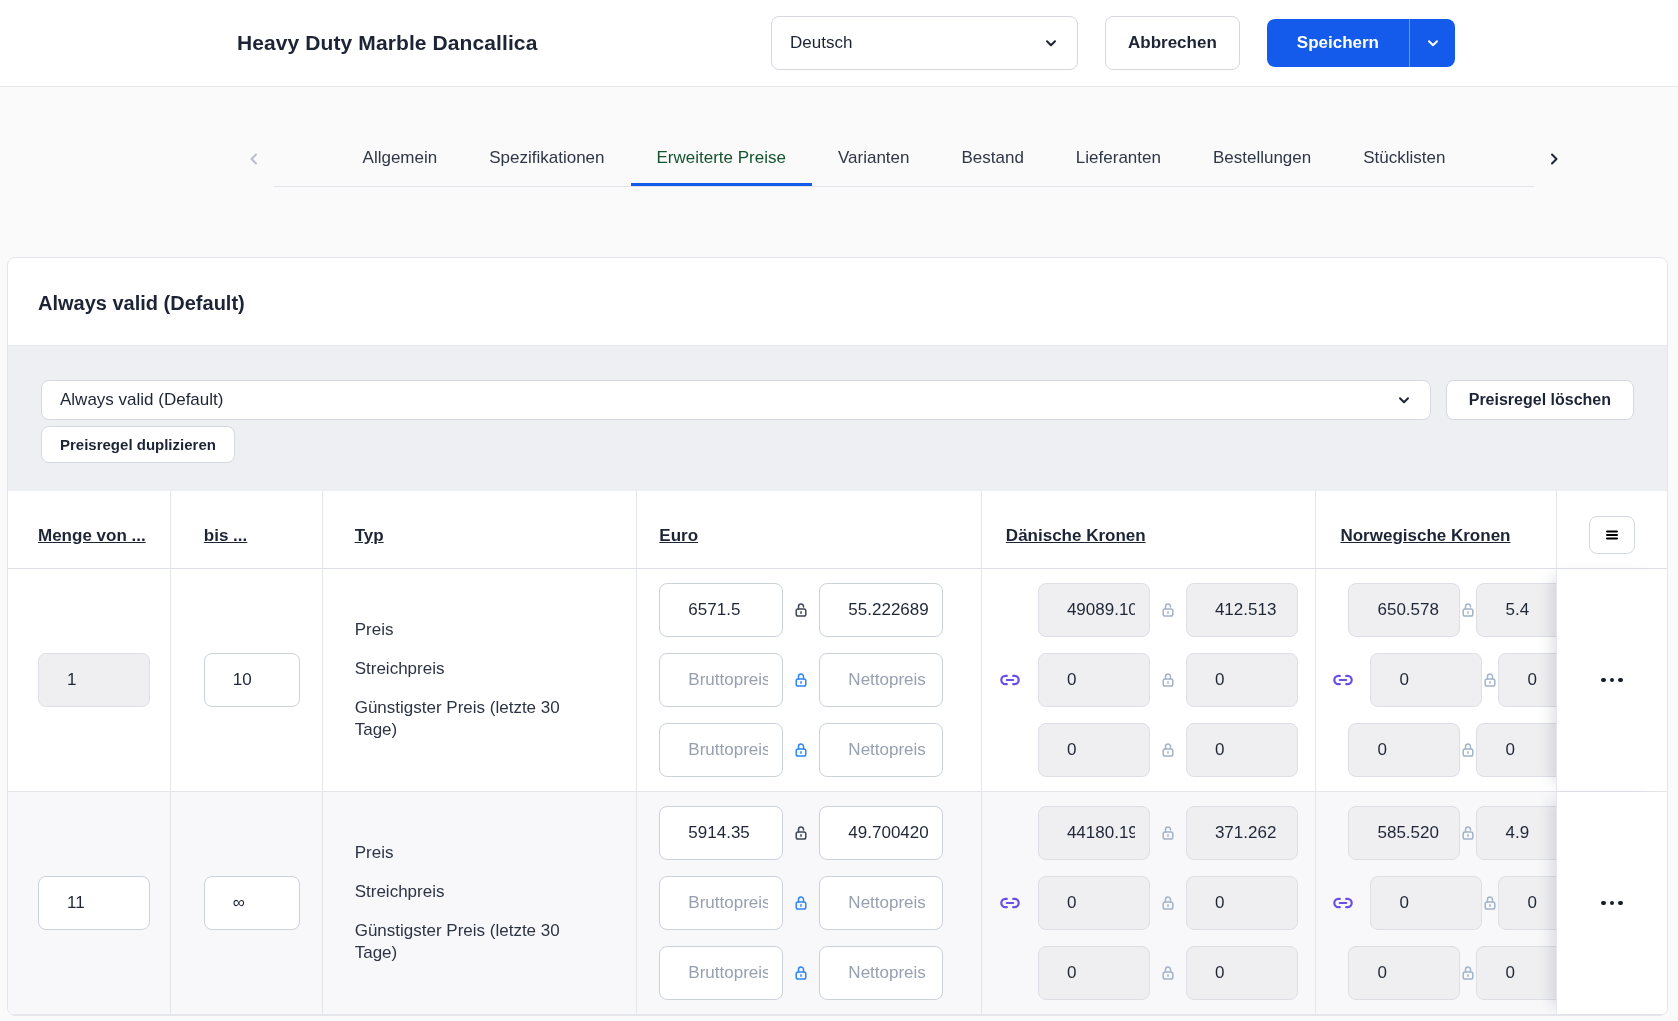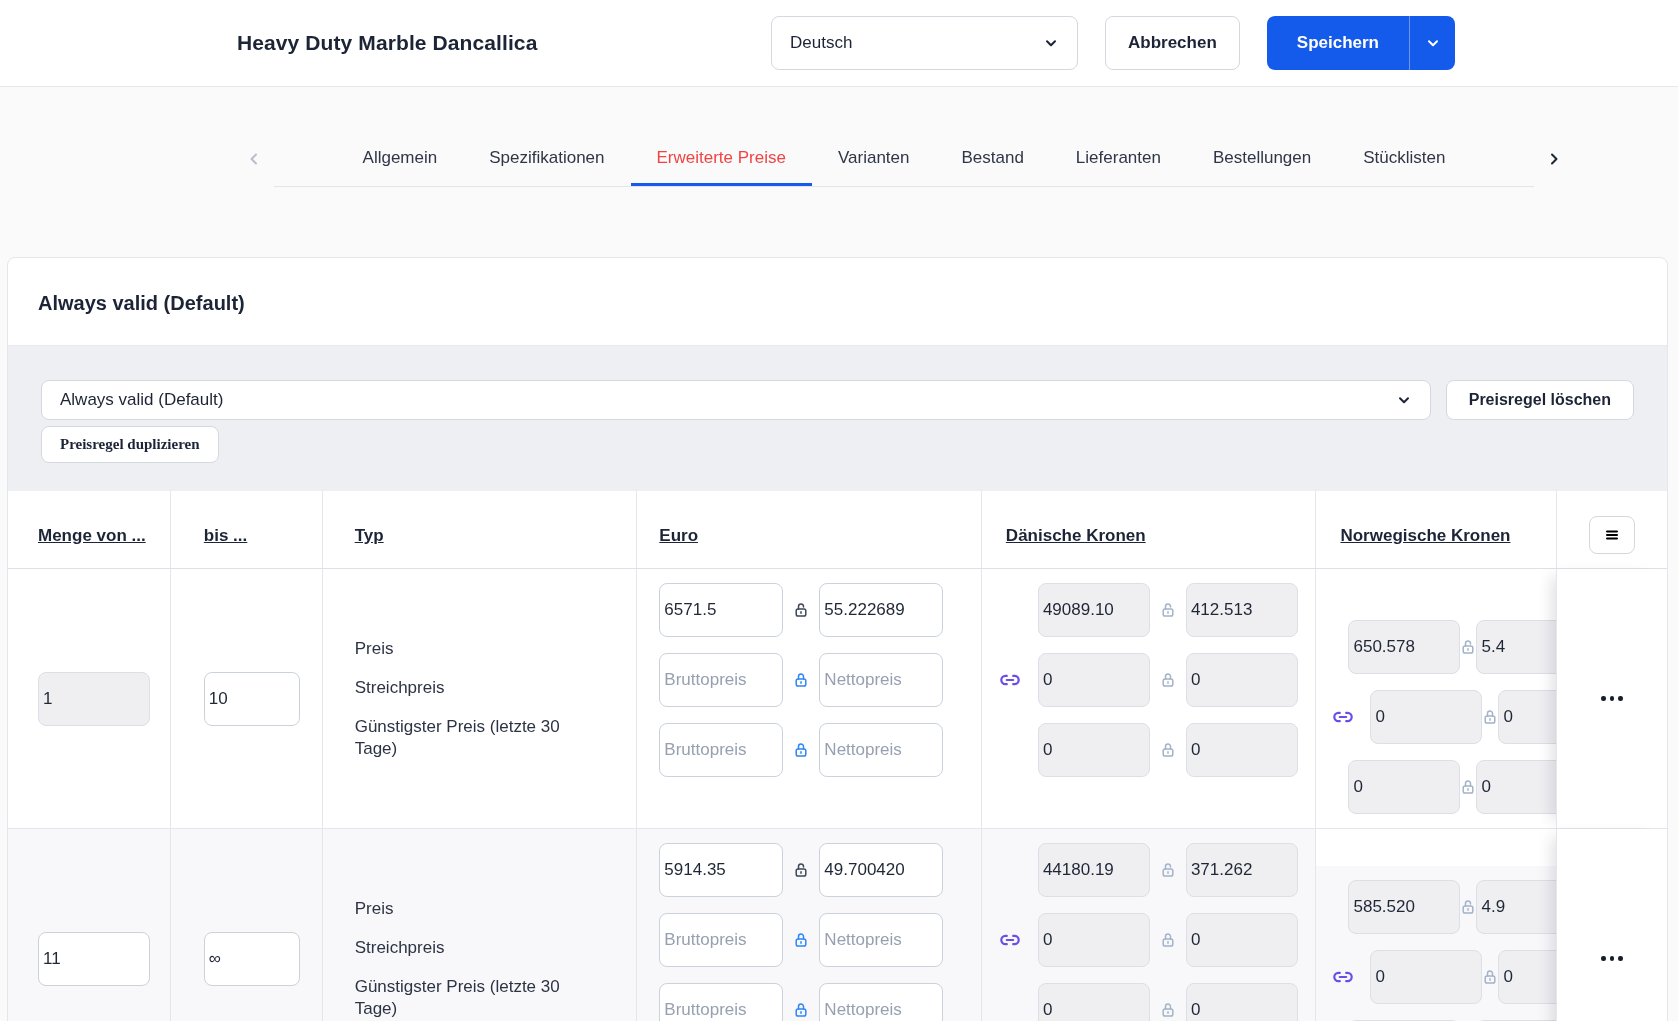--- a/index.html
+++ b/index.html
@@ -14,49 +14,49 @@
   svg{display:block}
 
   
   .topbar{height:87px;background:#fff;border-bottom:1px solid #e7e8ec;display:flex;align-items:center;padding:0 223px 0 237px;}
   .page-title{font-size:21px;font-weight:700;letter-spacing:.1px;}
   .topbar-right{margin-left:auto;display:flex;align-items:center;gap:27px;}
   .select{display:flex;align-items:center;justify-content:space-between;background:#fff;border:1px solid #d5d8de;border-radius:8px;cursor:pointer;}
   .select-lang{width:307px;height:54px;padding:0 18px;font-size:17px;}
   .btn{display:inline-flex;align-items:center;justify-content:center;font-weight:700;font-size:17px;border-radius:8px;cursor:pointer;border:1px solid transparent;background:none;color:var(--ink);}
   .btn-ghost{background:#fff;border-color:#d5d8de;height:54px;padding:0 22px;}
-  .split{display:flex;align-items:center;height:54px;border-radius:8px;overflow:hidden;}
+  .split{display:flex;align-items:center;height:48px;border-radius:8px;overflow:hidden;}
   .btn-primary{background:var(--primary);color:#fff;border:none;height:100%;}
   .split .main{padding:0 30px;border-radius:0;}
   .split .caret{width:46px;border-left:1px solid rgba(255,255,255,.38);border-radius:0;}
 
   
   .tabs-wrap{display:flex;align-items:flex-end;margin-top:42px;padding:0 110px 0 240px;height:58px;}
   .tab-arrow{background:none;border:none;cursor:pointer;padding:6px;margin-bottom:14px;}
   .tabs{flex:1;display:flex;justify-content:center;border-bottom:1px solid #e2e4e9;margin:0 6px;}
   .tab{padding:16px 26px 18px;font-size:17px;color:#2f3646;text-decoration:none;cursor:pointer;white-space:nowrap;}
-  .tab.active{color:#ef4444;box-shadow:inset 0 -3px 0 var(--primary);text-align:right;}
+  .tab.active{color:#14532d;box-shadow:inset 0 -3px 0 var(--primary);text-align:right;}
 
   
   .card{width:1661px;margin:70px 0 0 7px;background:#fff;border:1px solid var(--line);border-radius:8px;overflow:hidden;}
   .card-head{padding:34px 30px 30px;}
   .card-head h2{font-size:20px;font-weight:700;}
   .rule-section{background:var(--grey-sec);border-top:1px solid #e7e9ee;padding:34px 33px 28px;}
   .rule-row{display:flex;gap:15px;}
   .select-rule{flex:1;height:40px;padding:0 18px;font-size:17px;}
   .btn-del{background:#fff;border:1px solid #d5d8de;height:40px;padding:0 22px;font-size:16px;}
-  .btn-dup{background:#fff;border:1px solid #d5d8de;height:37px;padding:0 18px;font-size:15px;margin-top:6px;font-family:Liberation Serif, serif;}
+  .btn-dup{background:#fff;border:1px solid #d5d8de;height:37px;padding:0 18px;font-size:15px;margin-top:6px;}
 
   
   .ptable{width:100%;}
   .trow, .thead{display:flex;align-items:stretch;}
   .c{border-right:1px solid var(--line);}
   .c-menge{width:163px}.c-bis{width:152px}.c-typ{width:315px}
   .c-euro{width:345px}.c-dkk{width:335px}
-  .c-nok{width:240px;overflow:hidden;border-right:none;margin-top:37px;}
+  .c-nok{width:240px;overflow:hidden;border-right:none;}
   .c-action{width:111px;border-right:none;border-left:1px solid var(--line);background:#fff;box-shadow:-12px 0 14px -8px rgba(25,35,60,.14);position:relative;z-index:2;display:flex;align-items:center;justify-content:center;}
   .thead{height:78px;background:#fff;border-bottom:1px solid #dde0e6;text-decoration:underline;}
   .thead .c{display:flex;align-items:flex-end;padding-bottom:22px;font-size:17px;font-weight:700;}
   .h-menge{padding-left:30px}.h-bis{padding-left:33px}.h-typ{padding-left:32px}
   .h-euro{padding-left:22px}.h-cur{padding-left:24px}
   .thead .c-action{align-items:flex-end;justify-content:center;padding-bottom:14px;box-shadow:none;}
   .btn-grid{width:46px;height:38px;border:1px solid #d3d7de;border-radius:8px;background:#fff;display:flex;align-items:center;justify-content:center;cursor:pointer;}
 
   .trow{border-bottom:1px solid var(--line);}
   .trow.alt .c{background:var(--row-alt);}
@@ -65,21 +65,21 @@
   .c-menge.cell-mid{padding-left:30px}.c-bis.cell-mid{padding-left:33px}
   .c-typ.cell-mid{flex-direction:column;align-items:flex-start;justify-content:center;gap:17px;padding:0 40px 0 32px;}
   .typ-label{font-size:17px;color:var(--ink2);line-height:22px;}
   .cur-cell{display:flex;flex-direction:column;gap:16px;padding:14px 0;}
   .subrow{display:flex;align-items:center;}
   .c-euro .subrow{padding-left:22px}
   .chain-slot{width:24px;margin:0 16px;display:flex;align-items:center;justify-content:center;color:var(--link-purple);}
   .lockbox{width:36px;display:flex;align-items:center;justify-content:center;}
   .lock-dark{color:var(--lock-dark)}.lock-blue{color:var(--lock-blue)}.lock-muted{color:var(--lock-muted)}
 
-  input.fld{height:54px;border:1px solid var(--bdr);border-radius:8px;background:#fff;font-size:17px;color:#1f2736;padding:0 14px 0 4px;outline:none;}
+  input.fld{height:54px;border:1px solid var(--bdr);border-radius:8px;background:#fff;font-size:17px;color:#1f2736;padding:0 14px 0 28px;outline:none;}
   input.fld::placeholder{color:var(--ph);}
   input.fld.ro{background:var(--dis-bg);border-color:var(--bdr-dis);}
   .w-qty{width:112px}.w-qty2{width:96px}.w-eur{width:124px}.w-kr{width:112px}
 
   .dots-btn{background:none;border:none;display:flex;gap:4px;cursor:pointer;padding:10px;}
   .dots-btn i{width:4.5px;height:4.5px;border-radius:50%;background:#161d2b;}
 </style>
 </head>
 <body>
 

